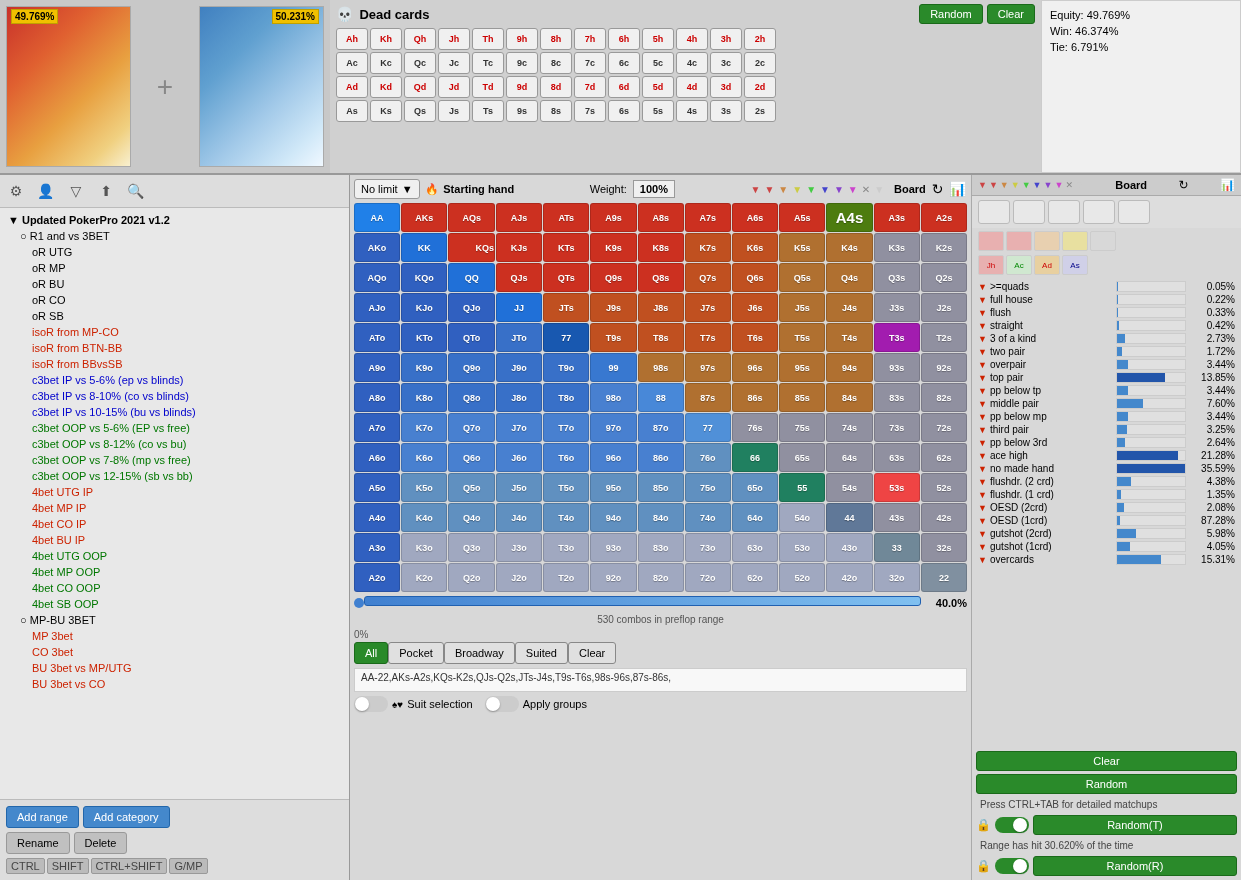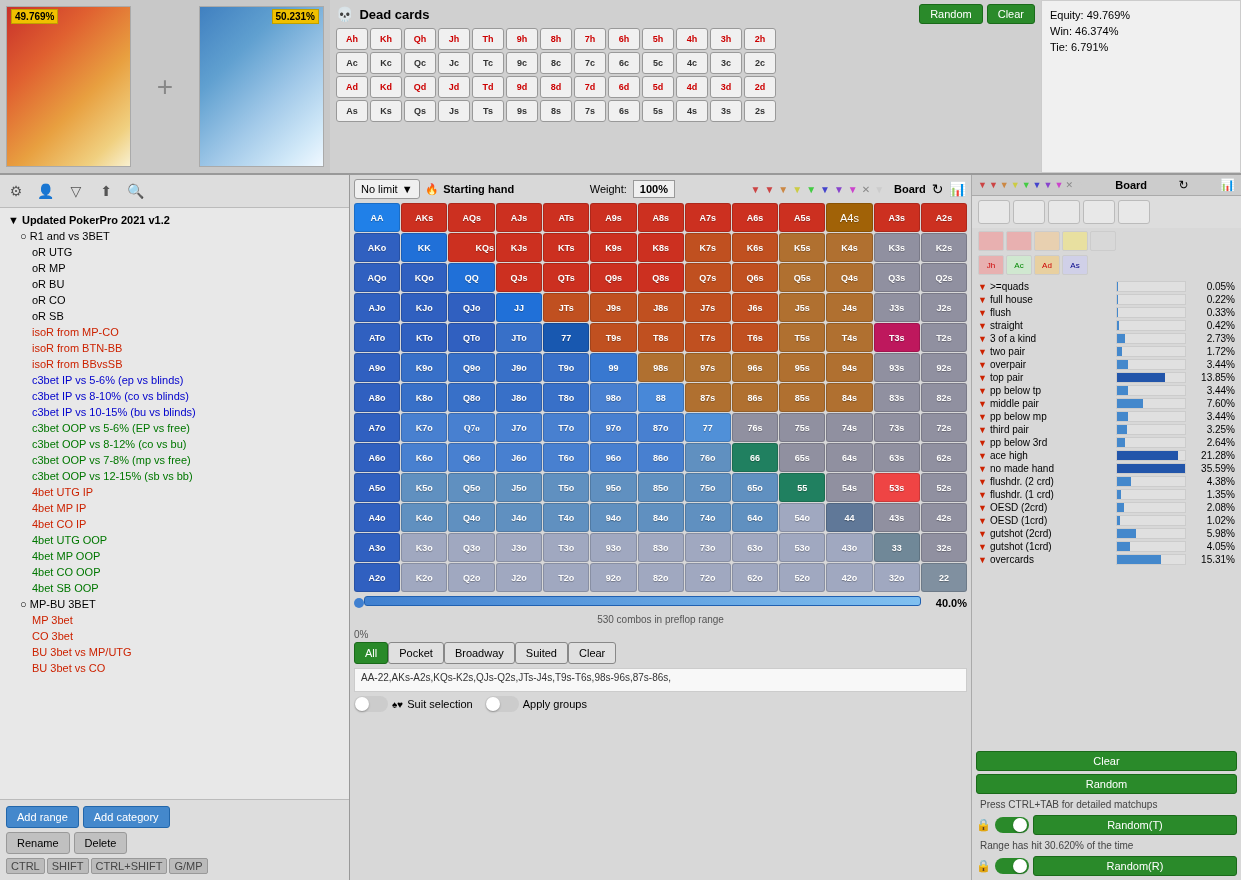--- a/index.html
+++ b/index.html
@@ -436,20 +436,21 @@
       <div class="tree-item tree-indent-2 blue"><span>c3bet IP vs 5-6% (ep vs blinds)</span></div>
       <div class="tree-item tree-indent-2 blue"><span>c3bet IP vs 8-10% (co vs blinds)</span></div>
       <div class="tree-item tree-indent-2 blue"><span>c3bet IP vs 10-15% (bu vs blinds)</span></div>
       <div class="tree-item tree-indent-2 green"><span>c3bet OOP vs 5-6% (EP vs free)</span></div>
       <div class="tree-item tree-indent-2 green"><span>c3bet OOP vs 8-12% (co vs bu)</span></div>
       <div class="tree-item tree-indent-2 green"><span>c3bet OOP vs 7-8% (mp vs free)</span></div>
       <div class="tree-item tree-indent-2 green"><span>c3bet OOP vs 12-15% (sb vs bb)</span></div>
       <div class="tree-item tree-indent-2 red"><span>4bet UTG IP</span></div>
       <div class="tree-item tree-indent-2 red"><span>4bet MP IP</span></div>
       <div class="tree-item tree-indent-2 red"><span>4bet CO IP</span></div>
+      <div class="tree-item tree-indent-2 red"><span>4bet BU IP</span></div>
       <div class="tree-item tree-indent-2 green"><span>4bet UTG OOP</span></div>
       <div class="tree-item tree-indent-2 green"><span>4bet MP OOP</span></div>
       <div class="tree-item tree-indent-2 green"><span>4bet CO OOP</span></div>
       <div class="tree-item tree-indent-2 green"><span>4bet SB OOP</span></div>
       <div class="tree-item tree-indent-1">
         <span>○</span> <span>MP-BU 3BET</span>
       </div>
       <div class="tree-item tree-indent-2 red"><span>MP 3bet</span></div>
       <div class="tree-item tree-indent-2 red"><span>CO 3bet</span></div>
       <div class="tree-item tree-indent-2 red"><span>BU 3bet vs MP/UTG</span></div>
@@ -511,21 +512,21 @@
     <div style="height: 29px; display: flex; align-items: center; justify-content: center; border-radius: 3px; cursor: pointer; font-size: 9px; font-weight: bold; color: white; background: rgb(32, 128, 232); border: 1px solid rgba(0, 0, 0, 0.15); text-shadow: rgba(0, 0, 0, 0.3) 0px 1px 1px; position: relative;">AA</div>
         <div style="height: 29px; display: flex; align-items: center; justify-content: center; border-radius: 3px; cursor: pointer; font-size: 9px; font-weight: bold; color: white; background: rgb(204, 48, 32); border: 1px solid rgba(0, 0, 0, 0.15); text-shadow: rgba(0, 0, 0, 0.3) 0px 1px 1px; position: relative;">AKs</div>
         <div style="height: 29px; display: flex; align-items: center; justify-content: center; border-radius: 3px; cursor: pointer; font-size: 9px; font-weight: bold; color: white; background: rgb(204, 48, 32); border: 1px solid rgba(0, 0, 0, 0.15); text-shadow: rgba(0, 0, 0, 0.3) 0px 1px 1px; position: relative;">AQs</div>
         <div style="height: 29px; display: flex; align-items: center; justify-content: center; border-radius: 3px; cursor: pointer; font-size: 9px; font-weight: bold; color: white; background: rgb(204, 48, 32); border: 1px solid rgba(0, 0, 0, 0.15); text-shadow: rgba(0, 0, 0, 0.3) 0px 1px 1px; position: relative;">AJs</div>
         <div style="height: 29px; display: flex; align-items: center; justify-content: center; border-radius: 3px; cursor: pointer; font-size: 9px; font-weight: bold; color: white; background: rgb(204, 48, 32); border: 1px solid rgba(0, 0, 0, 0.15); text-shadow: rgba(0, 0, 0, 0.3) 0px 1px 1px; position: relative;">ATs</div>
         <div style="height: 29px; display: flex; align-items: center; justify-content: center; border-radius: 3px; cursor: pointer; font-size: 9px; font-weight: bold; color: white; background: rgb(204, 48, 32); border: 1px solid rgba(0, 0, 0, 0.15); text-shadow: rgba(0, 0, 0, 0.3) 0px 1px 1px; position: relative;">A9s</div>
         <div style="height: 29px; display: flex; align-items: center; justify-content: center; border-radius: 3px; cursor: pointer; font-size: 9px; font-weight: bold; color: white; background: rgb(204, 48, 32); border: 1px solid rgba(0, 0, 0, 0.15); text-shadow: rgba(0, 0, 0, 0.3) 0px 1px 1px; position: relative;">A8s</div>
         <div style="height: 29px; display: flex; align-items: center; justify-content: center; border-radius: 3px; cursor: pointer; font-size: 9px; font-weight: bold; color: white; background: rgb(204, 48, 32); border: 1px solid rgba(0, 0, 0, 0.15); text-shadow: rgba(0, 0, 0, 0.3) 0px 1px 1px; position: relative;">A7s</div>
         <div style="height: 29px; display: flex; align-items: center; justify-content: center; border-radius: 3px; cursor: pointer; font-size: 9px; font-weight: bold; color: white; background: rgb(204, 48, 32); border: 1px solid rgba(0, 0, 0, 0.15); text-shadow: rgba(0, 0, 0, 0.3) 0px 1px 1px; position: relative;">A6s</div>
         <div style="height: 29px; display: flex; align-items: center; justify-content: center; border-radius: 3px; cursor: pointer; font-size: 9px; font-weight: bold; color: white; background: rgb(204, 48, 32); border: 1px solid rgba(0, 0, 0, 0.15); text-shadow: rgba(0, 0, 0, 0.3) 0px 1px 1px; position: relative;">A5s</div>
-        <div style="height: 29px; display: flex; align-items: center; justify-content: center; border-radius: 3px; cursor: pointer; font-size: 11px; font-weight: normal; color: white; background: #a16207; border: 1px solid rgba(0, 0, 0, 0.15); text-shadow: rgba(0, 0, 0, 0.3) 0px 1px 1px; position: relative;">A4s</div>
+        <div style="height: 29px; display: flex; align-items: center; justify-content: center; border-radius: 3px; cursor: pointer; font-size: 15px; font-weight: bold; color: white; background: #4d7c0f; border: 1px solid rgba(0, 0, 0, 0.15); text-shadow: rgba(0, 0, 0, 0.3) 0px 1px 1px; position: relative;">A4s</div>
         <div style="height: 29px; display: flex; align-items: center; justify-content: center; border-radius: 3px; cursor: pointer; font-size: 9px; font-weight: bold; color: white; background: rgb(204, 48, 32); border: 1px solid rgba(0, 0, 0, 0.15); text-shadow: rgba(0, 0, 0, 0.3) 0px 1px 1px; position: relative;">A3s</div>
         <div style="height: 29px; display: flex; align-items: center; justify-content: center; border-radius: 3px; cursor: pointer; font-size: 9px; font-weight: bold; color: white; background: rgb(204, 48, 32); border: 1px solid rgba(0, 0, 0, 0.15); text-shadow: rgba(0, 0, 0, 0.3) 0px 1px 1px; position: relative;">A2s</div>
         <div style="height: 29px; display: flex; align-items: center; justify-content: center; border-radius: 3px; cursor: pointer; font-size: 9px; font-weight: bold; color: white; background: rgb(48, 96, 192); border: 1px solid rgba(0, 0, 0, 0.15); text-shadow: rgba(0, 0, 0, 0.3) 0px 1px 1px; position: relative;">AKo</div>
         <div style="height: 29px; display: flex; align-items: center; justify-content: center; border-radius: 3px; cursor: pointer; font-size: 9px; font-weight: bold; color: white; background: rgb(32, 112, 216); border: 1px solid rgba(0, 0, 0, 0.15); text-shadow: rgba(0, 0, 0, 0.3) 0px 1px 1px; position: relative;">KK</div>
         <div style="height: 29px; display: flex; align-items: center; justify-content: center; border-radius: 3px; cursor: pointer; font-size: 9px; font-weight: bold; color: white; background: rgb(204, 48, 32); border: 1px solid rgba(0, 0, 0, 0.15); text-shadow: rgba(0, 0, 0, 0.3) 0px 1px 1px; position: relative; padding-left: 26px;">KQs</div>
         <div style="height: 29px; display: flex; align-items: center; justify-content: center; border-radius: 3px; cursor: pointer; font-size: 9px; font-weight: bold; color: white; background: rgb(204, 48, 32); border: 1px solid rgba(0, 0, 0, 0.15); text-shadow: rgba(0, 0, 0, 0.3) 0px 1px 1px; position: relative;">KJs</div>
         <div style="height: 29px; display: flex; align-items: center; justify-content: center; border-radius: 3px; cursor: pointer; font-size: 9px; font-weight: bold; color: white; background: rgb(204, 48, 32); border: 1px solid rgba(0, 0, 0, 0.15); text-shadow: rgba(0, 0, 0, 0.3) 0px 1px 1px; position: relative;">KTs</div>
         <div style="height: 29px; display: flex; align-items: center; justify-content: center; border-radius: 3px; cursor: pointer; font-size: 9px; font-weight: bold; color: white; background: rgb(204, 48, 32); border: 1px solid rgba(0, 0, 0, 0.15); text-shadow: rgba(0, 0, 0, 0.3) 0px 1px 1px; position: relative;">K9s</div>
         <div style="height: 29px; display: flex; align-items: center; justify-content: center; border-radius: 3px; cursor: pointer; font-size: 9px; font-weight: bold; color: white; background: rgb(204, 48, 32); border: 1px solid rgba(0, 0, 0, 0.15); text-shadow: rgba(0, 0, 0, 0.3) 0px 1px 1px; position: relative;">K8s</div>
         <div style="height: 29px; display: flex; align-items: center; justify-content: center; border-radius: 3px; cursor: pointer; font-size: 9px; font-weight: bold; color: white; background: rgb(192, 80, 32); border: 1px solid rgba(0, 0, 0, 0.15); text-shadow: rgba(0, 0, 0, 0.3) 0px 1px 1px; position: relative;">K7s</div>
@@ -564,21 +565,21 @@
         <div style="height: 29px; display: flex; align-items: center; justify-content: center; border-radius: 3px; cursor: pointer; font-size: 9px; font-weight: bold; color: white; background: rgb(48, 96, 192); border: 1px solid rgba(0, 0, 0, 0.15); text-shadow: rgba(0, 0, 0, 0.3) 0px 1px 1px; position: relative;">KTo</div>
         <div style="height: 29px; display: flex; align-items: center; justify-content: center; border-radius: 3px; cursor: pointer; font-size: 9px; font-weight: bold; color: white; background: rgb(48, 96, 192); border: 1px solid rgba(0, 0, 0, 0.15); text-shadow: rgba(0, 0, 0, 0.3) 0px 1px 1px; position: relative;">QTo</div>
         <div style="height: 29px; display: flex; align-items: center; justify-content: center; border-radius: 3px; cursor: pointer; font-size: 9px; font-weight: bold; color: white; background: rgb(56, 112, 200); border: 1px solid rgba(0, 0, 0, 0.15); text-shadow: rgba(0, 0, 0, 0.3) 0px 1px 1px; position: relative;">JTo</div>
         <div style="height: 29px; display: flex; align-items: center; justify-content: center; border-radius: 3px; cursor: pointer; font-size: 9px; font-weight: bold; color: white; background: rgb(24, 88, 176); border: 1px solid rgba(0, 0, 0, 0.15); text-shadow: rgba(0, 0, 0, 0.3) 0px 1px 1px; position: relative;">77</div>
         <div style="height: 29px; display: flex; align-items: center; justify-content: center; border-radius: 3px; cursor: pointer; font-size: 9px; font-weight: bold; color: white; background: rgb(192, 80, 32); border: 1px solid rgba(0, 0, 0, 0.15); text-shadow: rgba(0, 0, 0, 0.3) 0px 1px 1px; position: relative;">T9s</div>
         <div style="height: 29px; display: flex; align-items: center; justify-content: center; border-radius: 3px; cursor: pointer; font-size: 9px; font-weight: bold; color: white; background: rgb(192, 80, 32); border: 1px solid rgba(0, 0, 0, 0.15); text-shadow: rgba(0, 0, 0, 0.3) 0px 1px 1px; position: relative;">T8s</div>
         <div style="height: 29px; display: flex; align-items: center; justify-content: center; border-radius: 3px; cursor: pointer; font-size: 9px; font-weight: bold; color: white; background: rgb(192, 80, 32); border: 1px solid rgba(0, 0, 0, 0.15); text-shadow: rgba(0, 0, 0, 0.3) 0px 1px 1px; position: relative;">T7s</div>
         <div style="height: 29px; display: flex; align-items: center; justify-content: center; border-radius: 3px; cursor: pointer; font-size: 9px; font-weight: bold; color: white; background: rgb(192, 80, 32); border: 1px solid rgba(0, 0, 0, 0.15); text-shadow: rgba(0, 0, 0, 0.3) 0px 1px 1px; position: relative;">T6s</div>
         <div style="height: 29px; display: flex; align-items: center; justify-content: center; border-radius: 3px; cursor: pointer; font-size: 9px; font-weight: bold; color: white; background: rgb(176, 112, 48); border: 1px solid rgba(0, 0, 0, 0.15); text-shadow: rgba(0, 0, 0, 0.3) 0px 1px 1px; position: relative;">T5s</div>
         <div style="height: 29px; display: flex; align-items: center; justify-content: center; border-radius: 3px; cursor: pointer; font-size: 9px; font-weight: bold; color: white; background: rgb(176, 112, 48); border: 1px solid rgba(0, 0, 0, 0.15); text-shadow: rgba(0, 0, 0, 0.3) 0px 1px 1px; position: relative;">T4s</div>
-        <div style="height: 29px; display: flex; align-items: center; justify-content: center; border-radius: 3px; cursor: pointer; font-size: 9px; font-weight: bold; color: white; background: #be185d; border: 1px solid rgba(0, 0, 0, 0.15); text-shadow: rgba(0, 0, 0, 0.3) 0px 1px 1px; position: relative;">T3s</div>
+        <div style="height: 29px; display: flex; align-items: center; justify-content: center; border-radius: 3px; cursor: pointer; font-size: 9px; font-weight: bold; color: white; background: #a21caf; border: 1px solid rgba(0, 0, 0, 0.15); text-shadow: rgba(0, 0, 0, 0.3) 0px 1px 1px; position: relative;">T3s</div>
         <div style="height: 29px; display: flex; align-items: center; justify-content: center; border-radius: 3px; cursor: pointer; font-size: 9px; font-weight: bold; color: white; background: rgb(144, 144, 160); border: 1px solid rgba(0, 0, 0, 0.15); text-shadow: rgba(0, 0, 0, 0.3) 0px 1px 1px; position: relative;">T2s</div>
         <div style="height: 29px; display: flex; align-items: center; justify-content: center; border-radius: 3px; cursor: pointer; font-size: 9px; font-weight: bold; color: white; background: rgb(48, 96, 192); border: 1px solid rgba(0, 0, 0, 0.15); text-shadow: rgba(0, 0, 0, 0.3) 0px 1px 1px; position: relative;">A9o</div>
         <div style="height: 29px; display: flex; align-items: center; justify-content: center; border-radius: 3px; cursor: pointer; font-size: 9px; font-weight: bold; color: white; background: rgb(56, 112, 200); border: 1px solid rgba(0, 0, 0, 0.15); text-shadow: rgba(0, 0, 0, 0.3) 0px 1px 1px; position: relative;">K9o</div>
         <div style="height: 29px; display: flex; align-items: center; justify-content: center; border-radius: 3px; cursor: pointer; font-size: 9px; font-weight: bold; color: white; background: rgb(56, 112, 200); border: 1px solid rgba(0, 0, 0, 0.15); text-shadow: rgba(0, 0, 0, 0.3) 0px 1px 1px; position: relative;">Q9o</div>
         <div style="height: 29px; display: flex; align-items: center; justify-content: center; border-radius: 3px; cursor: pointer; font-size: 9px; font-weight: bold; color: white; background: rgb(56, 112, 200); border: 1px solid rgba(0, 0, 0, 0.15); text-shadow: rgba(0, 0, 0, 0.3) 0px 1px 1px; position: relative;">J9o</div>
         <div style="height: 29px; display: flex; align-items: center; justify-content: center; border-radius: 3px; cursor: pointer; font-size: 9px; font-weight: bold; color: white; background: rgb(56, 112, 200); border: 1px solid rgba(0, 0, 0, 0.15); text-shadow: rgba(0, 0, 0, 0.3) 0px 1px 1px; position: relative;">T9o</div>
         <div style="height: 29px; display: flex; align-items: center; justify-content: center; border-radius: 3px; cursor: pointer; font-size: 9px; font-weight: bold; color: white; background: rgb(56, 120, 208); border: 1px solid rgba(0, 0, 0, 0.15); text-shadow: rgba(0, 0, 0, 0.3) 0px 1px 1px; position: relative;">99</div>
         <div style="height: 29px; display: flex; align-items: center; justify-content: center; border-radius: 3px; cursor: pointer; font-size: 9px; font-weight: bold; color: white; background: rgb(176, 112, 48); border: 1px solid rgba(0, 0, 0, 0.15); text-shadow: rgba(0, 0, 0, 0.3) 0px 1px 1px; position: relative;">98s</div>
         <div style="height: 29px; display: flex; align-items: center; justify-content: center; border-radius: 3px; cursor: pointer; font-size: 9px; font-weight: bold; color: white; background: rgb(176, 112, 48); border: 1px solid rgba(0, 0, 0, 0.15); text-shadow: rgba(0, 0, 0, 0.3) 0px 1px 1px; position: relative;">97s</div>
         <div style="height: 29px; display: flex; align-items: center; justify-content: center; border-radius: 3px; cursor: pointer; font-size: 9px; font-weight: bold; color: white; background: rgb(176, 112, 48); border: 1px solid rgba(0, 0, 0, 0.15); text-shadow: rgba(0, 0, 0, 0.3) 0px 1px 1px; position: relative;">96s</div>
@@ -594,21 +595,21 @@
         <div style="height: 29px; display: flex; align-items: center; justify-content: center; border-radius: 3px; cursor: pointer; font-size: 9px; font-weight: bold; color: white; background: rgb(72, 128, 208); border: 1px solid rgba(0, 0, 0, 0.15); text-shadow: rgba(0, 0, 0, 0.3) 0px 1px 1px; position: relative;">98o</div>
         <div style="height: 29px; display: flex; align-items: center; justify-content: center; border-radius: 3px; cursor: pointer; font-size: 9px; font-weight: bold; color: white; background: rgb(72, 136, 216); border: 1px solid rgba(0, 0, 0, 0.15); text-shadow: rgba(0, 0, 0, 0.3) 0px 1px 1px; position: relative;">88</div>
         <div style="height: 29px; display: flex; align-items: center; justify-content: center; border-radius: 3px; cursor: pointer; font-size: 9px; font-weight: bold; color: white; background: rgb(176, 112, 48); border: 1px solid rgba(0, 0, 0, 0.15); text-shadow: rgba(0, 0, 0, 0.3) 0px 1px 1px; position: relative;">87s</div>
         <div style="height: 29px; display: flex; align-items: center; justify-content: center; border-radius: 3px; cursor: pointer; font-size: 9px; font-weight: bold; color: white; background: rgb(176, 112, 48); border: 1px solid rgba(0, 0, 0, 0.15); text-shadow: rgba(0, 0, 0, 0.3) 0px 1px 1px; position: relative;">86s</div>
         <div style="height: 29px; display: flex; align-items: center; justify-content: center; border-radius: 3px; cursor: pointer; font-size: 9px; font-weight: bold; color: white; background: rgb(176, 112, 48); border: 1px solid rgba(0, 0, 0, 0.15); text-shadow: rgba(0, 0, 0, 0.3) 0px 1px 1px; position: relative;">85s</div>
         <div style="height: 29px; display: flex; align-items: center; justify-content: center; border-radius: 3px; cursor: pointer; font-size: 9px; font-weight: bold; color: white; background: rgb(176, 112, 48); border: 1px solid rgba(0, 0, 0, 0.15); text-shadow: rgba(0, 0, 0, 0.3) 0px 1px 1px; position: relative;">84s</div>
         <div style="height: 29px; display: flex; align-items: center; justify-content: center; border-radius: 3px; cursor: pointer; font-size: 9px; font-weight: bold; color: white; background: rgb(144, 144, 160); border: 1px solid rgba(0, 0, 0, 0.15); text-shadow: rgba(0, 0, 0, 0.3) 0px 1px 1px; position: relative;">83s</div>
         <div style="height: 29px; display: flex; align-items: center; justify-content: center; border-radius: 3px; cursor: pointer; font-size: 9px; font-weight: bold; color: white; background: rgb(144, 144, 160); border: 1px solid rgba(0, 0, 0, 0.15); text-shadow: rgba(0, 0, 0, 0.3) 0px 1px 1px; position: relative;">82s</div>
         <div style="height: 29px; display: flex; align-items: center; justify-content: center; border-radius: 3px; cursor: pointer; font-size: 9px; font-weight: bold; color: white; background: rgb(48, 96, 192); border: 1px solid rgba(0, 0, 0, 0.15); text-shadow: rgba(0, 0, 0, 0.3) 0px 1px 1px; position: relative;">A7o</div>
         <div style="height: 29px; display: flex; align-items: center; justify-content: center; border-radius: 3px; cursor: pointer; font-size: 9px; font-weight: bold; color: white; background: rgb(72, 128, 208); border: 1px solid rgba(0, 0, 0, 0.15); text-shadow: rgba(0, 0, 0, 0.3) 0px 1px 1px; position: relative;">K7o</div>
-        <div style="height: 29px; display: flex; align-items: center; justify-content: center; border-radius: 3px; cursor: pointer; font-size: 9px; font-weight: bold; color: white; background: rgb(72, 128, 208); border: 1px solid rgba(0, 0, 0, 0.15); text-shadow: rgba(0, 0, 0, 0.3) 0px 1px 1px; position: relative; font-family: Liberation Serif, serif;">Q7o</div>
+        <div style="height: 29px; display: flex; align-items: center; justify-content: center; border-radius: 3px; cursor: pointer; font-size: 9px; font-weight: bold; color: white; background: rgb(72, 128, 208); border: 1px solid rgba(0, 0, 0, 0.15); text-shadow: rgba(0, 0, 0, 0.3) 0px 1px 1px; position: relative;">Q7o</div>
         <div style="height: 29px; display: flex; align-items: center; justify-content: center; border-radius: 3px; cursor: pointer; font-size: 9px; font-weight: bold; color: white; background: rgb(72, 128, 208); border: 1px solid rgba(0, 0, 0, 0.15); text-shadow: rgba(0, 0, 0, 0.3) 0px 1px 1px; position: relative;">J7o</div>
         <div style="height: 29px; display: flex; align-items: center; justify-content: center; border-radius: 3px; cursor: pointer; font-size: 9px; font-weight: bold; color: white; background: rgb(72, 128, 208); border: 1px solid rgba(0, 0, 0, 0.15); text-shadow: rgba(0, 0, 0, 0.3) 0px 1px 1px; position: relative;">T7o</div>
         <div style="height: 29px; display: flex; align-items: center; justify-content: center; border-radius: 3px; cursor: pointer; font-size: 9px; font-weight: bold; color: white; background: rgb(72, 128, 208); border: 1px solid rgba(0, 0, 0, 0.15); text-shadow: rgba(0, 0, 0, 0.3) 0px 1px 1px; position: relative;">97o</div>
         <div style="height: 29px; display: flex; align-items: center; justify-content: center; border-radius: 3px; cursor: pointer; font-size: 9px; font-weight: bold; color: white; background: rgb(72, 128, 208); border: 1px solid rgba(0, 0, 0, 0.15); text-shadow: rgba(0, 0, 0, 0.3) 0px 1px 1px; position: relative;">87o</div>
         <div style="height: 29px; display: flex; align-items: center; justify-content: center; border-radius: 3px; cursor: pointer; font-size: 9px; font-weight: bold; color: white; background: rgb(80, 144, 216); border: 1px solid rgba(0, 0, 0, 0.15); text-shadow: rgba(0, 0, 0, 0.3) 0px 1px 1px; position: relative;">77</div>
         <div style="height: 29px; display: flex; align-items: center; justify-content: center; border-radius: 3px; cursor: pointer; font-size: 9px; font-weight: bold; color: white; background: rgb(144, 144, 160); border: 1px solid rgba(0, 0, 0, 0.15); text-shadow: rgba(0, 0, 0, 0.3) 0px 1px 1px; position: relative;">76s</div>
         <div style="height: 29px; display: flex; align-items: center; justify-content: center; border-radius: 3px; cursor: pointer; font-size: 9px; font-weight: bold; color: white; background: rgb(144, 144, 160); border: 1px solid rgba(0, 0, 0, 0.15); text-shadow: rgba(0, 0, 0, 0.3) 0px 1px 1px; position: relative;">75s</div>
         <div style="height: 29px; display: flex; align-items: center; justify-content: center; border-radius: 3px; cursor: pointer; font-size: 9px; font-weight: bold; color: white; background: rgb(144, 144, 160); border: 1px solid rgba(0, 0, 0, 0.15); text-shadow: rgba(0, 0, 0, 0.3) 0px 1px 1px; position: relative;">74s</div>
         <div style="height: 29px; display: flex; align-items: center; justify-content: center; border-radius: 3px; cursor: pointer; font-size: 9px; font-weight: bold; color: white; background: rgb(144, 144, 160); border: 1px solid rgba(0, 0, 0, 0.15); text-shadow: rgba(0, 0, 0, 0.3) 0px 1px 1px; position: relative;">73s</div>
         <div style="height: 29px; display: flex; align-items: center; justify-content: center; border-radius: 3px; cursor: pointer; font-size: 9px; font-weight: bold; color: white; background: rgb(144, 144, 160); border: 1px solid rgba(0, 0, 0, 0.15); text-shadow: rgba(0, 0, 0, 0.3) 0px 1px 1px; position: relative;">72s</div>
@@ -901,21 +902,21 @@
             <div style="height: 100%; width: 10%; background: rgb(68, 136, 204);"></div>
           </div>
           <span style="width: 45px; text-align: right; font-size: 10px;">2.08%</span>
         </div>
         <div style="display: flex; align-items: center; padding: 1px 4px; gap: 4px;">
           <span style="color: rgb(204, 34, 0); font-size: 9px; width: 8px;">▼</span>
           <span style="flex: 1 1 0%; font-size: 10px;">OESD (1crd)</span>
           <div style="width: 70px; height: 11px; background: rgb(224, 224, 224); border: 1px solid rgb(204, 204, 204); position: relative;">
             <div style="height: 100%; width: 5%; background: rgb(68, 136, 204);"></div>
           </div>
-          <span style="width: 45px; text-align: right; font-size: 10px;">1.02%</span>
+          <span style="width: 45px; text-align: right; font-size: 10px;">87.28%</span>
         </div>
         <div style="display: flex; align-items: center; padding: 1px 4px; gap: 4px;">
           <span style="color: rgb(204, 34, 0); font-size: 9px; width: 8px;">▼</span>
           <span style="flex: 1 1 0%; font-size: 10px;">gutshot (2crd)</span>
           <div style="width: 70px; height: 11px; background: rgb(224, 224, 224); border: 1px solid rgb(204, 204, 204); position: relative;">
             <div style="height: 100%; width: 28%; background: rgb(68, 136, 204);"></div>
           </div>
           <span style="width: 45px; text-align: right; font-size: 10px;">5.98%</span>
         </div>
         <div style="display: flex; align-items: center; padding: 1px 4px; gap: 4px;">

